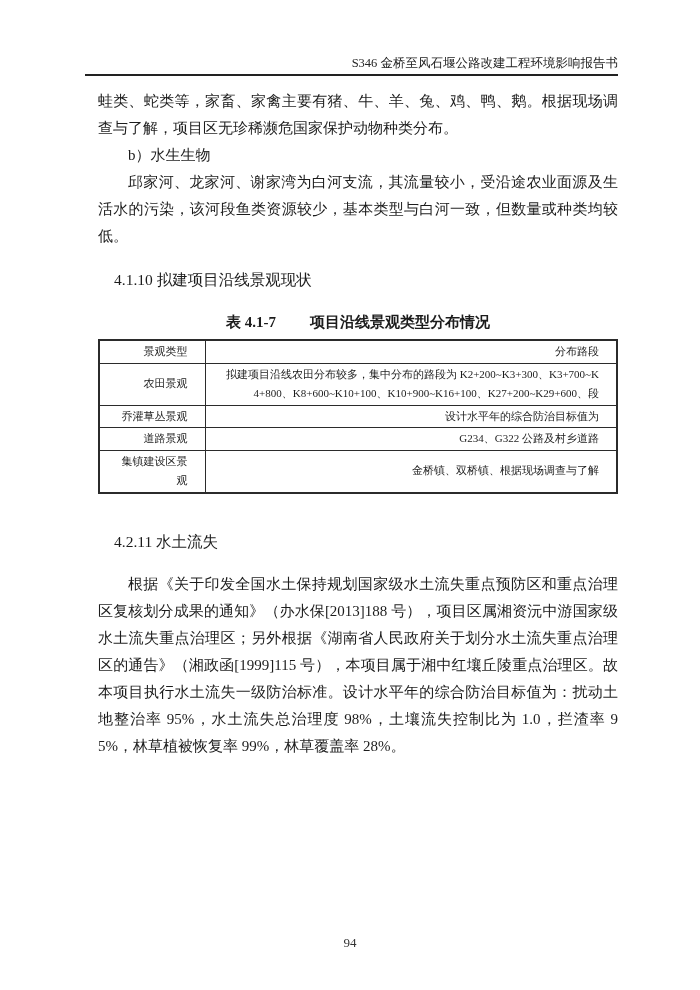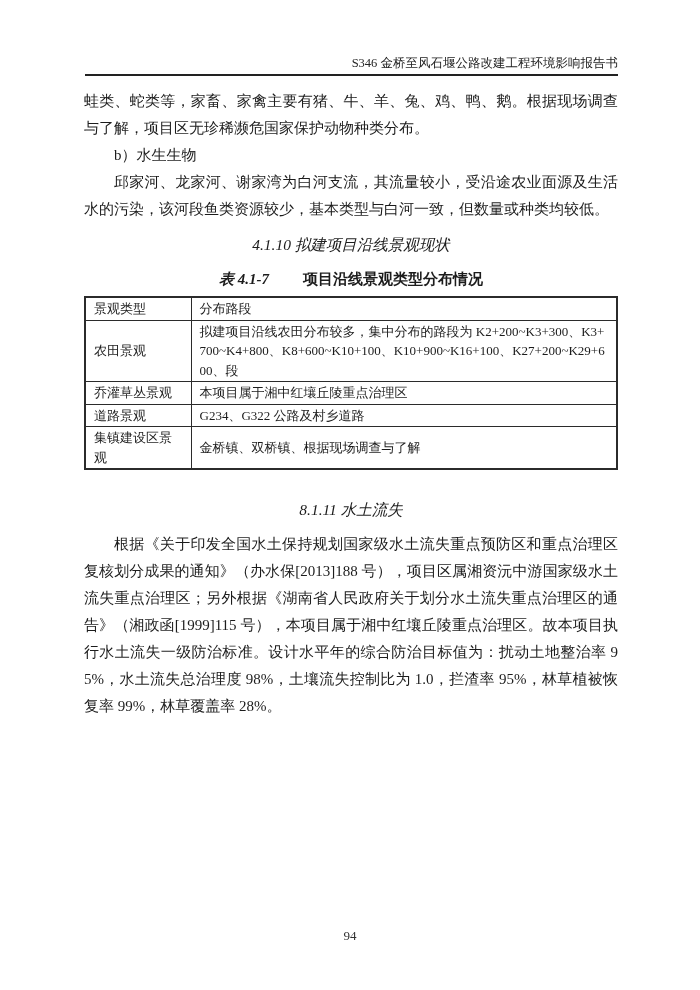--- a/index.html
+++ b/index.html
@@ -26,68 +26,67 @@
     position: absolute;
     top: 74px;
     left: 85px;
     right: 82px;
     height: 2px;
     background: #222;
   }
   .content {
     position: absolute;
     top: 88px;
-    left: 84px;
+    left: 98px;
     right: 82px;
   }
   .para {
     margin: 0;
     font-size: 15px;
     line-height: 27px;
     text-align: justify;
     text-indent: 2em;
     word-break: break-all;
   }
   .para.no-indent { text-indent: 0; }
   .heading {
-    margin: 8px;
+    margin: 16px;
     font-size: 15.5px;
     line-height: 27px;
     font-weight: normal;
-    text-align: center;
-    font-style: italic;
+    text-align: left;
   }
   .table-caption {
     margin: 7px 0 3px 0;
     font-size: 15px;
     line-height: 27px;
     font-weight: bold;
     text-align: center;
   }
-  .table-caption .cap-label { margin-right: 34px; font-style: italic; }
+  .table-caption .cap-label { margin-right: 34px; }
   table.landscape-table {
     width: 100%;
     border-collapse: collapse;
     border: 2px solid #2b2b2b;
     table-layout: fixed;
   }
   table.landscape-table td {
     border: 1px solid #2b2b2b;
-    font-size: 13px;
+    font-size: 11px;
     line-height: 19.5px;
-    padding: 1px 8px;
-    text-align: left;
+    padding: 1px 17px;
+    text-align: right;
     vertical-align: middle;
     word-break: break-all;
   }
   table.landscape-table col.col-type { width: 106px; }
   .section-gap { height: 18px; }
   .page-number {
     position: absolute;
-    bottom: 46px;
+    bottom: 39px;
     left: 0;
     right: 0;
     text-align: center;
     font-size: 13px;
     color: #333;
   }
 </style>
 </head>
 <body>
 
@@ -121,36 +120,36 @@
         <tr>
           <td>景观类型</td>
           <td>分布路段</td>
         </tr>
         <tr>
           <td>农田景观</td>
           <td>拟建项目沿线农田分布较多，集中分布的路段为 K2+200~K3+300、K3+700~K4+800、K8+600~K10+100、K10+900~K16+100、K27+200~K29+600、段</td>
         </tr>
         <tr>
           <td>乔灌草丛景观</td>
-          <td>本项目属于湘中红壤丘陵重点治理区</td>
+          <td>设计水平年的综合防治目标值为</td>
         </tr>
         <tr>
           <td>道路景观</td>
           <td>G234、G322 公路及村乡道路</td>
         </tr>
         <tr>
           <td>集镇建设区景观</td>
           <td>金桥镇、双桥镇、根据现场调查与了解</td>
         </tr>
       </tbody>
     </table>
 
     <div class="section-gap"></div>
 
-    <h4 class="heading">8.1.11 水土流失</h4>
+    <h4 class="heading">4.2.11 水土流失</h4>
 
     <p class="para">根据《关于印发全国水土保持规划国家级水土流失重点预防区和重点治理区复核划分成果的通知》（办水保[2013]188 号），项目区属湘资沅中游国家级水土流失重点治理区；另外根据《湖南省人民政府关于划分水土流失重点治理区的通告》（湘政函[1999]115 号），本项目属于湘中红壤丘陵重点治理区。故本项目执行水土流失一级防治标准。设计水平年的综合防治目标值为：扰动土地整治率 95%，水土流失总治理度 98%，土壤流失控制比为 1.0，拦渣率 95%，林草植被恢复率 99%，林草覆盖率 28%。</p>
 
   </div>
 
   <div class="page-number">94</div>
 
 </div>
 
 </body></html>

